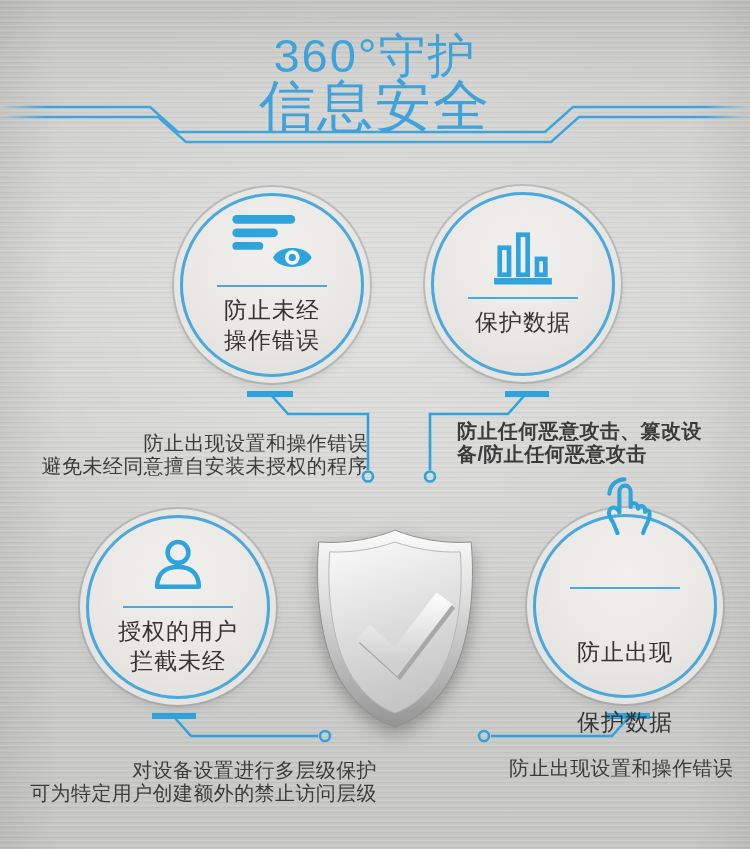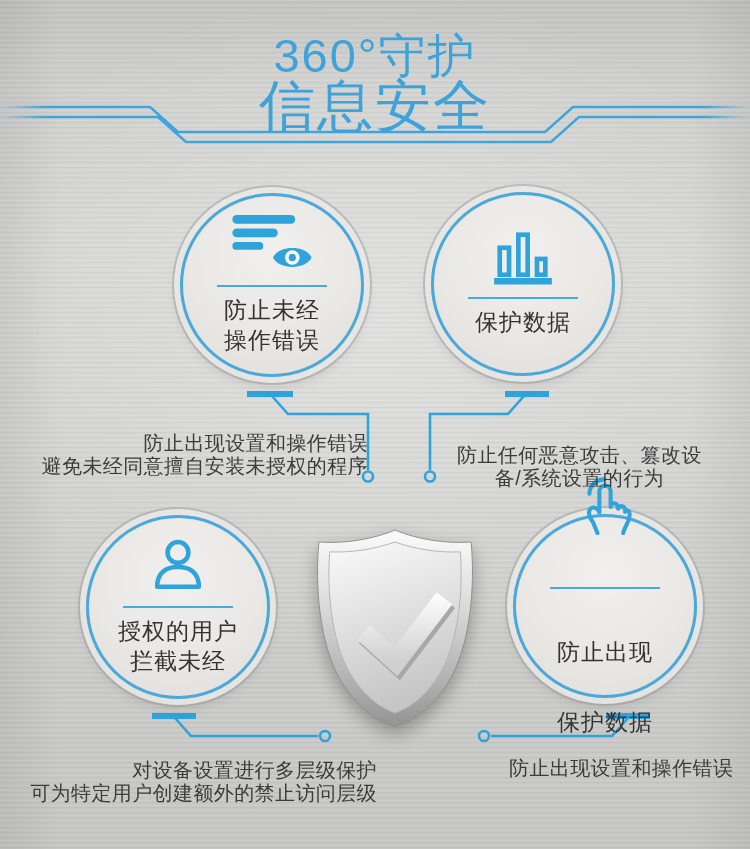--- a/index.html
+++ b/index.html
@@ -38,25 +38,25 @@
     display:flex;flex-direction:column;align-items:center;justify-content:center;
     z-index:3;
   }
   .feature .iconbox{display:flex;align-items:flex-end;justify-content:center;margin-bottom:6px;}
   .feature .sep{width:110px;border-top:2px solid #49a9dc;margin:6px 0 8px 0;}
   .feature .lbl{font-size:23px;line-height:30px;letter-spacing:1px;color:#333;text-align:left;}
 
   .c-tl{left:180px;top:193px;}
   .c-tr{left:431px;top:192px;}
   .c-bl{left:86px;top:515px;}
-  .c-br{left:513px;top:514px;gap:40px;}
+  .c-br{left:533px;top:514px;gap:40px;}
 
   .desc{position:absolute;font-size:20px;line-height:23px;letter-spacing:0.4px;color:#3b3b3b;z-index:3;white-space:nowrap;}
   .d-tl{right:382px;top:432px;text-align:right;}
-  .d-tr{left:457px;top:444px;text-align:center;}
+  .d-tr{left:457px;top:420px;text-align:left;font-weight:bold;}
   .d-bl{right:373px;top:759px;text-align:right;}
   .d-br{left:475px;top:757px;text-align:left;margin-left:34px;}
 
   .shield{position:absolute;left:308px;top:527px;z-index:4;filter:drop-shadow(0 7px 9px rgba(0,0,0,0.30));}
 </style>
 </head>
 <body>
 
 <div class="stage">
 
@@ -174,21 +174,21 @@
     <div class="lbl">防止出现</div>
     <div class="lbl">保护数据</div>
   </div>
 
   <div class="desc d-tl">
     <div>防止出现设置和操作错误</div>
     <div>避免未经同意擅自安装未授权的程序</div>
   </div>
   <div class="desc d-tr">
     <div>防止任何恶意攻击、篡改设</div>
-    <div>备/系统设置的行为</div>
+    <div>备/防止任何恶意攻击</div>
   </div>
   <div class="desc d-bl">
     <div>对设备设置进行多层级保护</div>
     <div>可为特定用户创建额外的禁止访问层级</div>
   </div>
   <div class="desc d-br">
     <div>防止出现设置和操作错误</div>
     <div></div>
   </div>
 

